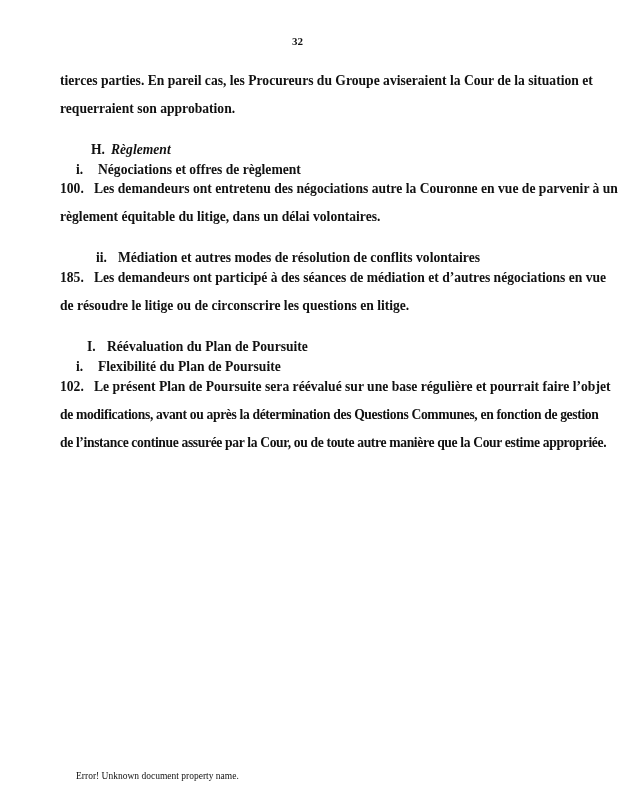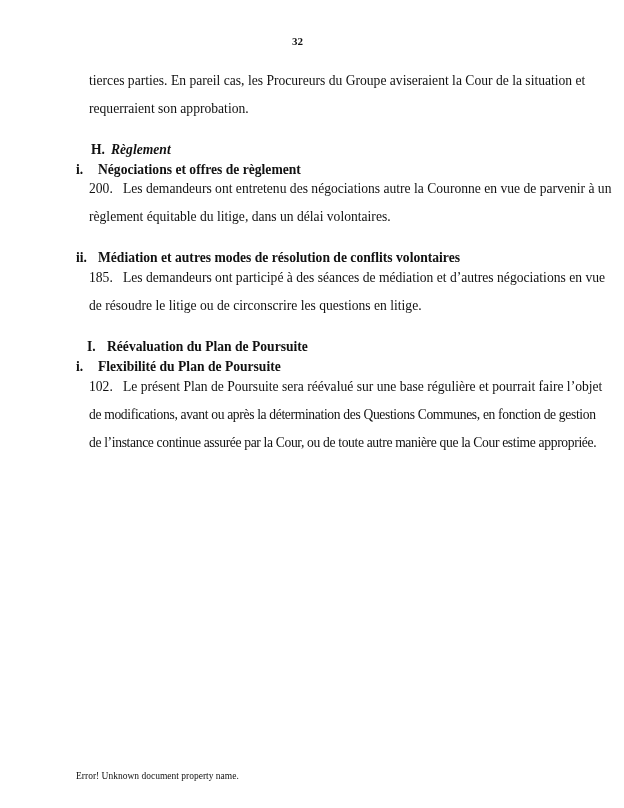--- a/index.html
+++ b/index.html
@@ -3,47 +3,47 @@
   <meta charset="utf-8">
   <style>
     html, body { margin: 0; padding: 0; background: #ffffff; }
     body {
       width: 624px; height: 808px; position: relative; overflow: hidden;
       font-family: "Liberation Serif", "DejaVu Serif", serif;
       color: #111111;
     }
     .abs { position: absolute; white-space: nowrap; }
     .page-num { left: 0; width: 595px; text-align: center; top: 35px; font-size: 11px; font-weight: bold; }
-    .line { left: 89px; width: 475px; font-size: 13.6px; line-height: 16px; }
+    .line { left: 60px; width: 475px; font-size: 13.6px; line-height: 16px; font-weight: bold; }
     .just { text-align: justify; text-align-last: justify; }
     .heading-main { font-weight: bold; font-size: 13.6px; }
     .heading-main .lbl { display: inline-block; width: 20px; }
     .heading-sub { font-weight: bold; font-size: 13.6px; left: 76px; }
     .heading-sub .lbl { display: inline-block; width: 22px; }
-    .heading-sub .lbl2 { display: inline-block; width: 22px; }
+    .heading-sub .lbl2 { display: inline-block; width: 22px; margin-left: 20px; }
     .para-num { display: inline-block; width: 34px; }
     .footer { left: 76px; top: 771px; font-size: 9.5px; font-weight: normal; }
   </style>
 </head>
 <body>
 
 <div class="abs page-num">32</div>
 
 <div class="abs line just" style="top:73px">tierces parties. En pareil cas, les Procureurs du Groupe aviseraient la Cour de la situation et</div>
 <div class="abs line" style="top:101px">requerraient son approbation.</div>
 
 <div class="abs heading-main" style="left:91px; top:142px">
   <span class="lbl">H.</span><i>Règlement</i>
 </div>
 
 <div class="abs heading-sub" style="top:162px">
   <span class="lbl">i.</span><span>Négociations et offres de règlement</span>
 </div>
 <div class="abs line just" style="top:181px">
-  <span class="para-num">200.</span><span>Les demandeurs ont entretenu des négociations autre la Couronne en vue de parvenir à un</span>
+  <span class="para-num">100.</span><span>Les demandeurs ont entretenu des négociations autre la Couronne en vue de parvenir à un</span>
 </div>
 <div class="abs line" style="top:209px">règlement équitable du litige, dans un délai volontaires.</div>
 
 <div class="abs heading-sub" style="top:250px">
   <span class="lbl2">ii.</span><span>Médiation et autres modes de résolution de conflits volontaires</span>
 </div>
 <div class="abs line just" style="top:270px">
   <span class="para-num">185.</span><span>Les demandeurs ont participé à des séances de médiation et d’autres négociations en vue</span>
 </div>
 <div class="abs line" style="top:298px">de résoudre le litige ou de circonscrire les questions en litige.</div>

